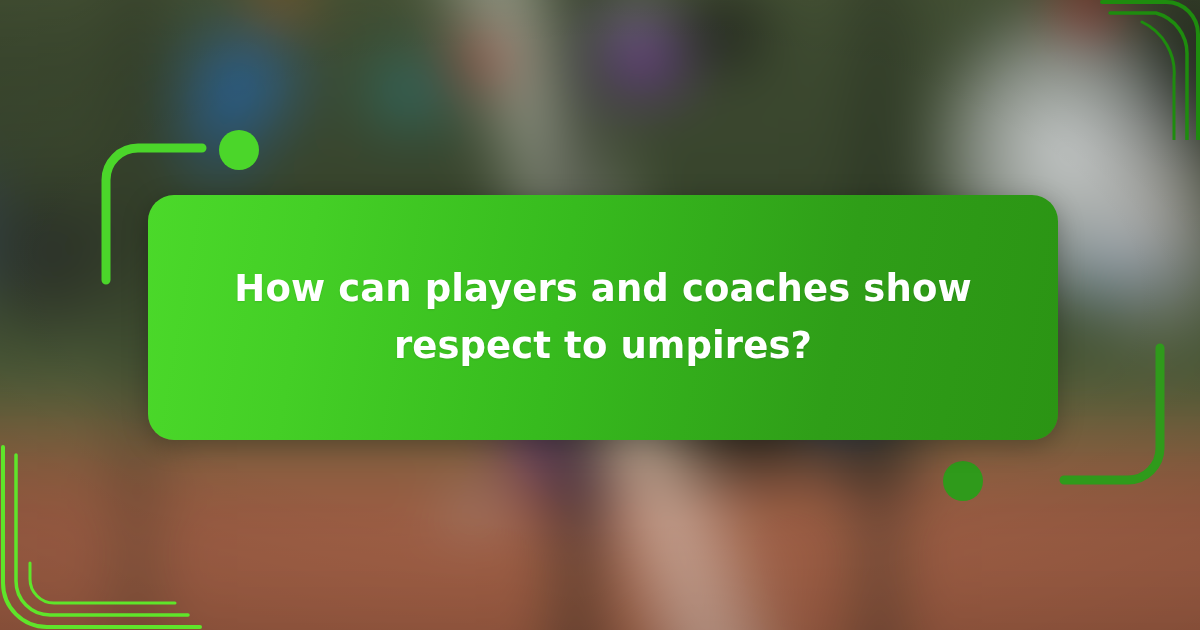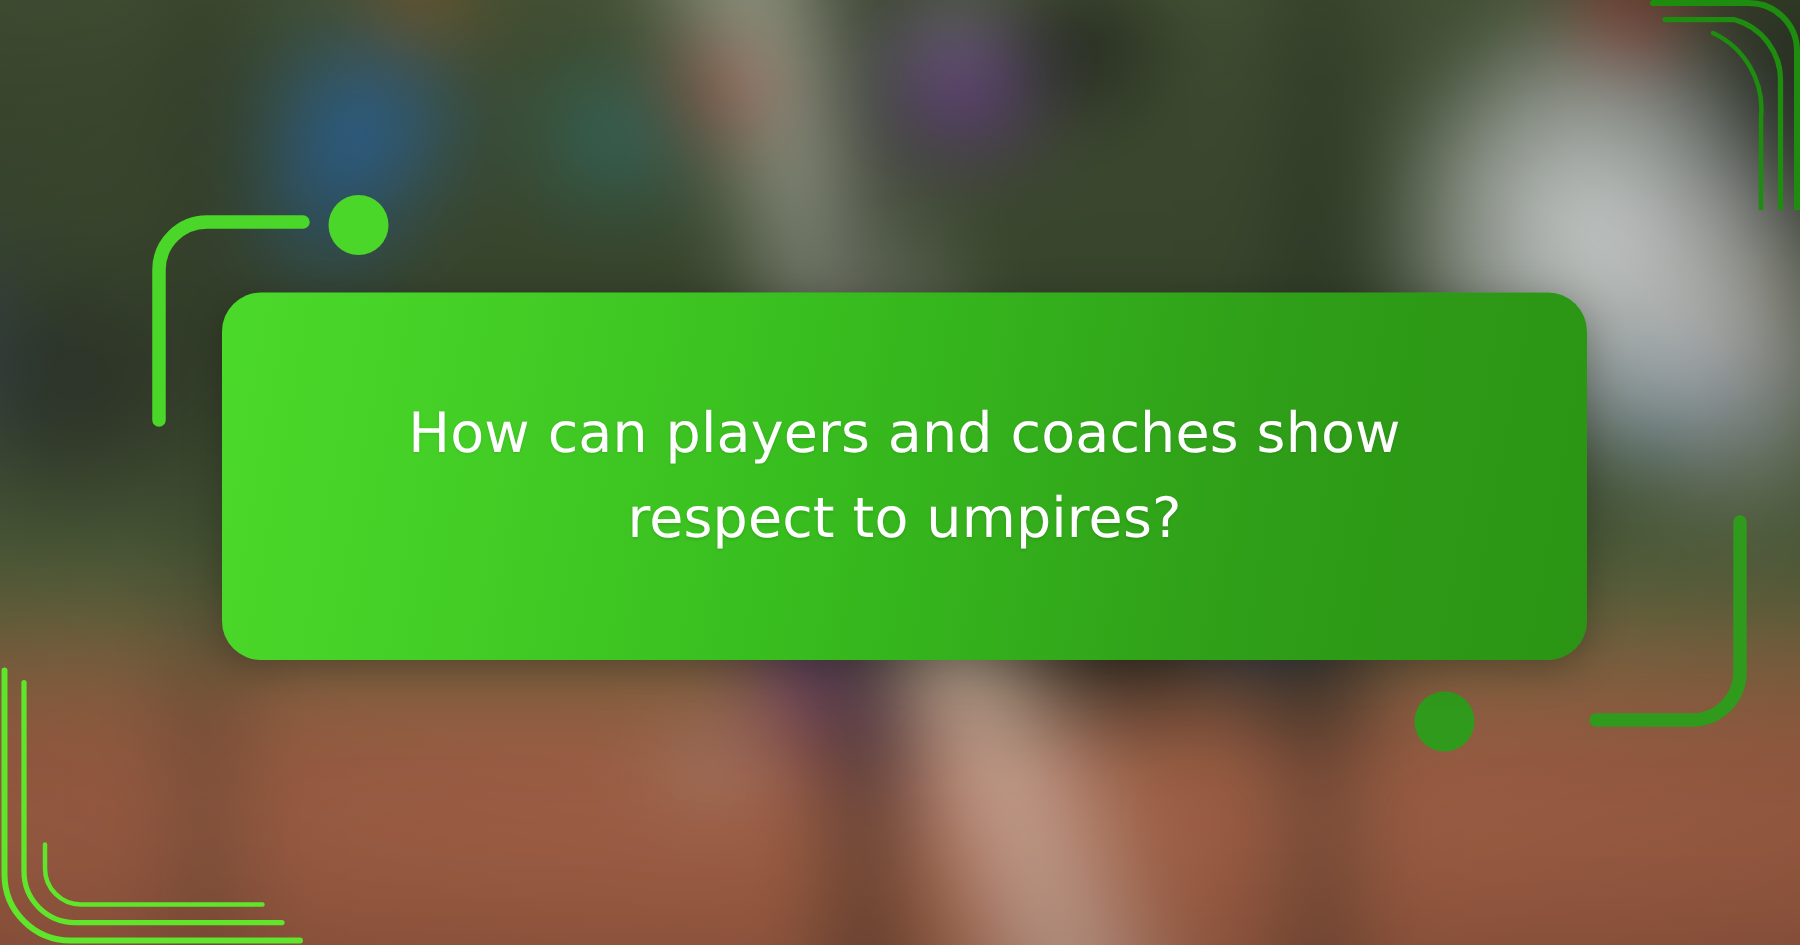--- a/index.html
+++ b/index.html
@@ -119,21 +119,21 @@
     display:flex;
     align-items:center;
     justify-content:center;
     padding:0 54px;
   }
   .quote-text {
     color:#ffffff;
     font-size:37px;
     line-height:1.52;
     text-align:center;
-    font-weight:400;
+    font-weight:700;
     letter-spacing:.1px;
     max-width:760px;
     text-shadow:0 1px 2px rgba(0,0,0,.10);
   }
 </style>
 </head>
 <body>
 
 <div class="stage">
 

